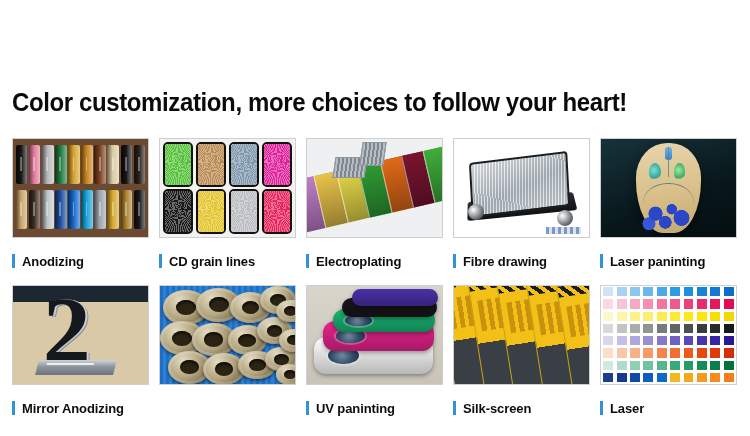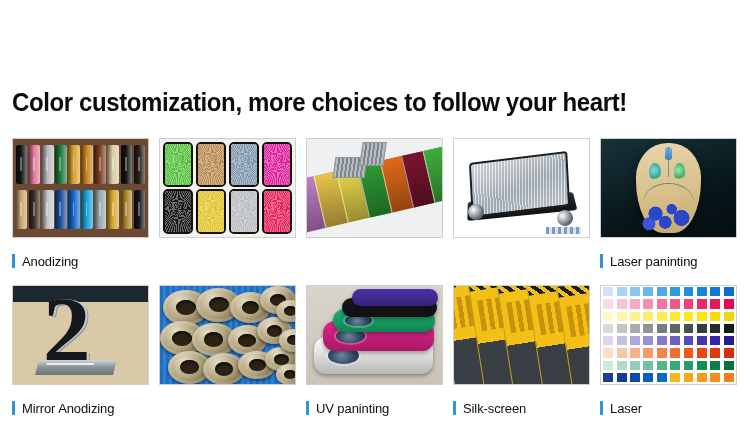--- a/index.html
+++ b/index.html
@@ -42,21 +42,21 @@
   .thumb-inner{position:absolute;inset:0;}
   .caption{
     height:38px;display:flex;align-items:center;padding-top:8px;
     box-sizing:border-box;
   }
   .bar{
     width:3px;height:14px;background:#2f93d6;margin-right:7px;flex:none;
     border-radius:0;
   }
   .caption-text{
-    font-size:13px;font-weight:normal;color:#0d0d0d;white-space:nowrap;
+    font-size:13px;font-weight:bold;color:#0d0d0d;white-space:nowrap;
     letter-spacing:-0.1px;
   }
 
   
   .anod{background:#6b4a31;}
   .anod .row{position:absolute;left:2%;width:96%;display:flex;gap:1.5px;}
   .anod .r1{top:6%;height:40%;}
   .anod .r2{top:52%;height:40%;}
   .anod .cyl{flex:1;border-radius:2px;position:relative;}
   .anod .cyl::after{
@@ -293,49 +293,61 @@
               </div>
               <div class="case">
                 <div class="disc" style="background: repeating-conic-gradient(at 50% 45%, rgb(185, 188, 192) 0deg, rgb(185, 188, 192) 3deg, rgba(255, 255, 255, 0.35) 3deg, rgba(255, 255, 255, 0.35) 6deg) rgb(185, 188, 192);"></div>
               </div>
               <div class="case">
                 <div class="disc" style="background: repeating-conic-gradient(at 50% 45%, rgb(232, 36, 90) 0deg, rgb(232, 36, 90) 3deg, rgba(255, 255, 255, 0.35) 3deg, rgba(255, 255, 255, 0.35) 6deg) rgb(232, 36, 90);"></div>
               </div>
             </div>
           </div>
       </div>
+      <div class="caption">
+        <span class="bar"></span>
+        <span class="caption-text">CD grain lines</span>
+      </div>
     </div>
 
     <div class="cell">
       <div class="thumb">
         <div class="thumb-inner ep" id="art-ep">
           <div class="strip" id="ep-strip">
               <div class="blk" style="background: linear-gradient(rgb(192, 125, 200), rgba(0, 0, 0, 0.35)) rgb(192, 125, 200);"></div>
               <div class="blk" style="background: linear-gradient(rgb(232, 194, 74), rgba(0, 0, 0, 0.35)) rgb(232, 194, 74);"></div>
               <div class="blk" style="background: linear-gradient(rgb(232, 217, 74), rgba(0, 0, 0, 0.35)) rgb(232, 217, 74);"></div>
               <div class="blk" style="background: linear-gradient(rgb(46, 156, 53), rgba(0, 0, 0, 0.35)) rgb(46, 156, 53);"></div>
               <div class="blk" style="background: linear-gradient(rgb(224, 106, 24), rgba(0, 0, 0, 0.35)) rgb(224, 106, 24);"></div>
               <div class="blk" style="background: linear-gradient(rgb(122, 20, 48), rgba(0, 0, 0, 0.35)) rgb(122, 20, 48);"></div>
               <div class="blk" style="background: linear-gradient(rgb(63, 174, 58), rgba(0, 0, 0, 0.35)) rgb(63, 174, 58);"></div>
             </div>
           <div class="grid1"></div>
           <div class="grid2"></div>
         </div>
       </div>
+      <div class="caption">
+        <span class="bar"></span>
+        <span class="caption-text">Electroplating</span>
+      </div>
     </div>
 
     <div class="cell">
       <div class="thumb">
         <div class="thumb-inner fd">
           <div class="base"></div>
           <div class="lid"></div>
           <div class="hinge"></div>
           <div class="hinge r"></div>
           <div class="logo"></div>
         </div>
+      </div>
+      <div class="caption">
+        <span class="bar"></span>
+        <span class="caption-text">Fibre drawing</span>
       </div>
     </div>
 
     <div class="cell">
       <div class="thumb">
         <div class="thumb-inner le">
           <div class="mouse">
             <div class="wheel"></div>
             <div class="split"></div>
             <div class="curve"></div>

